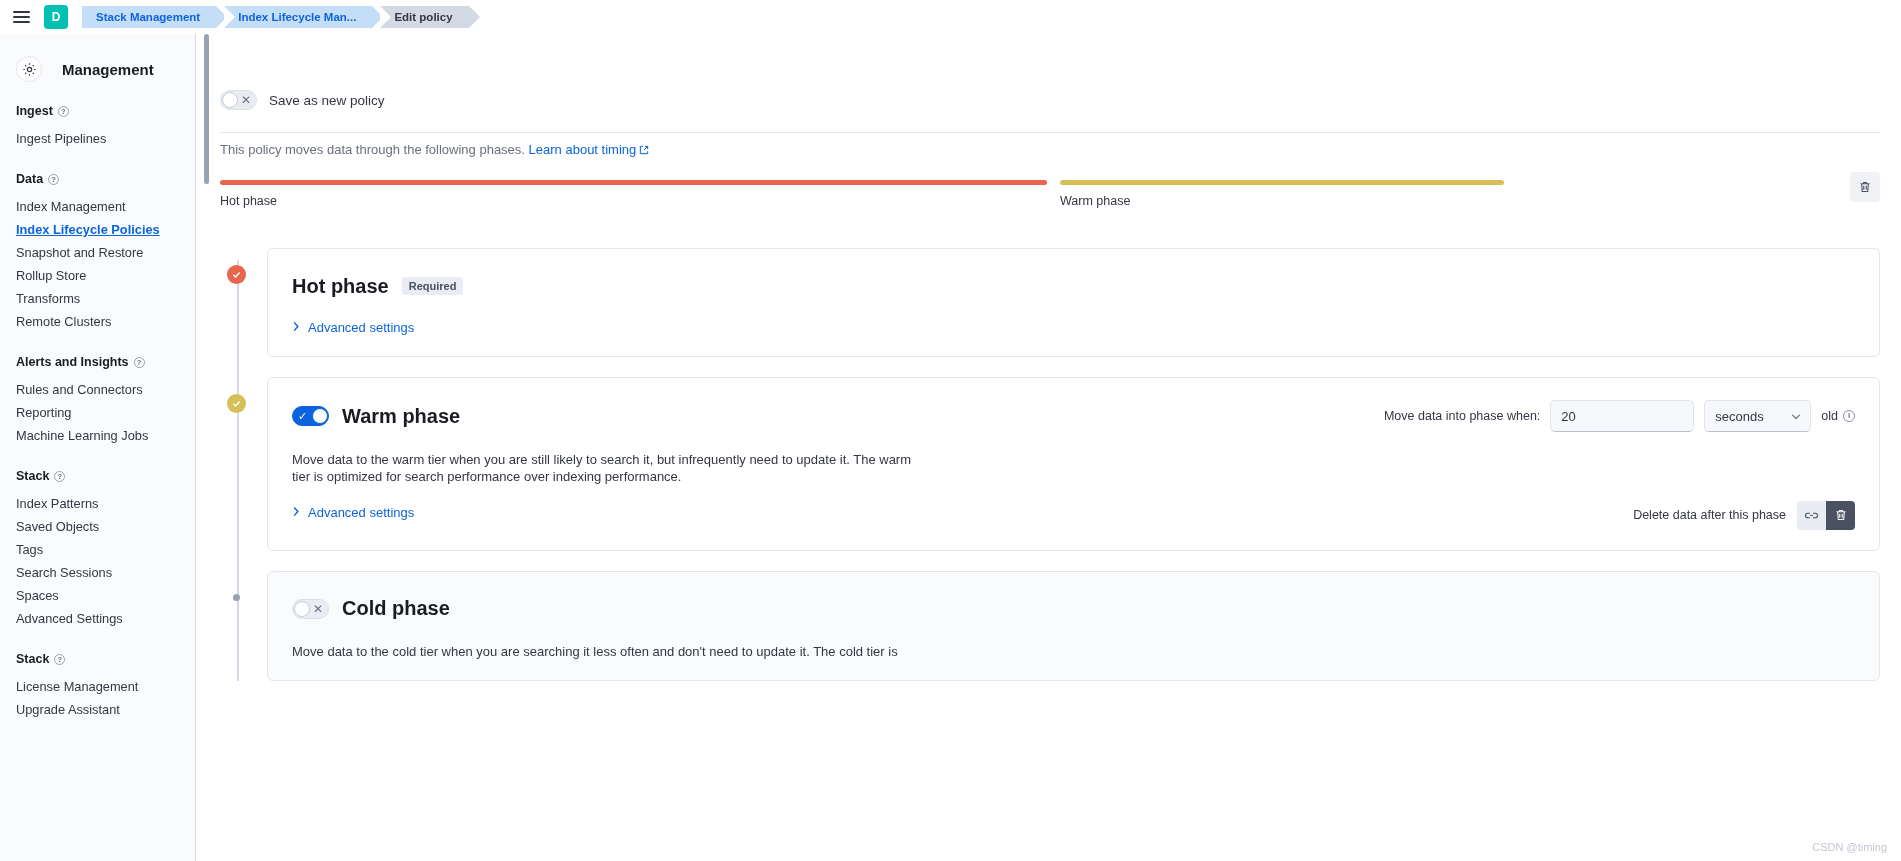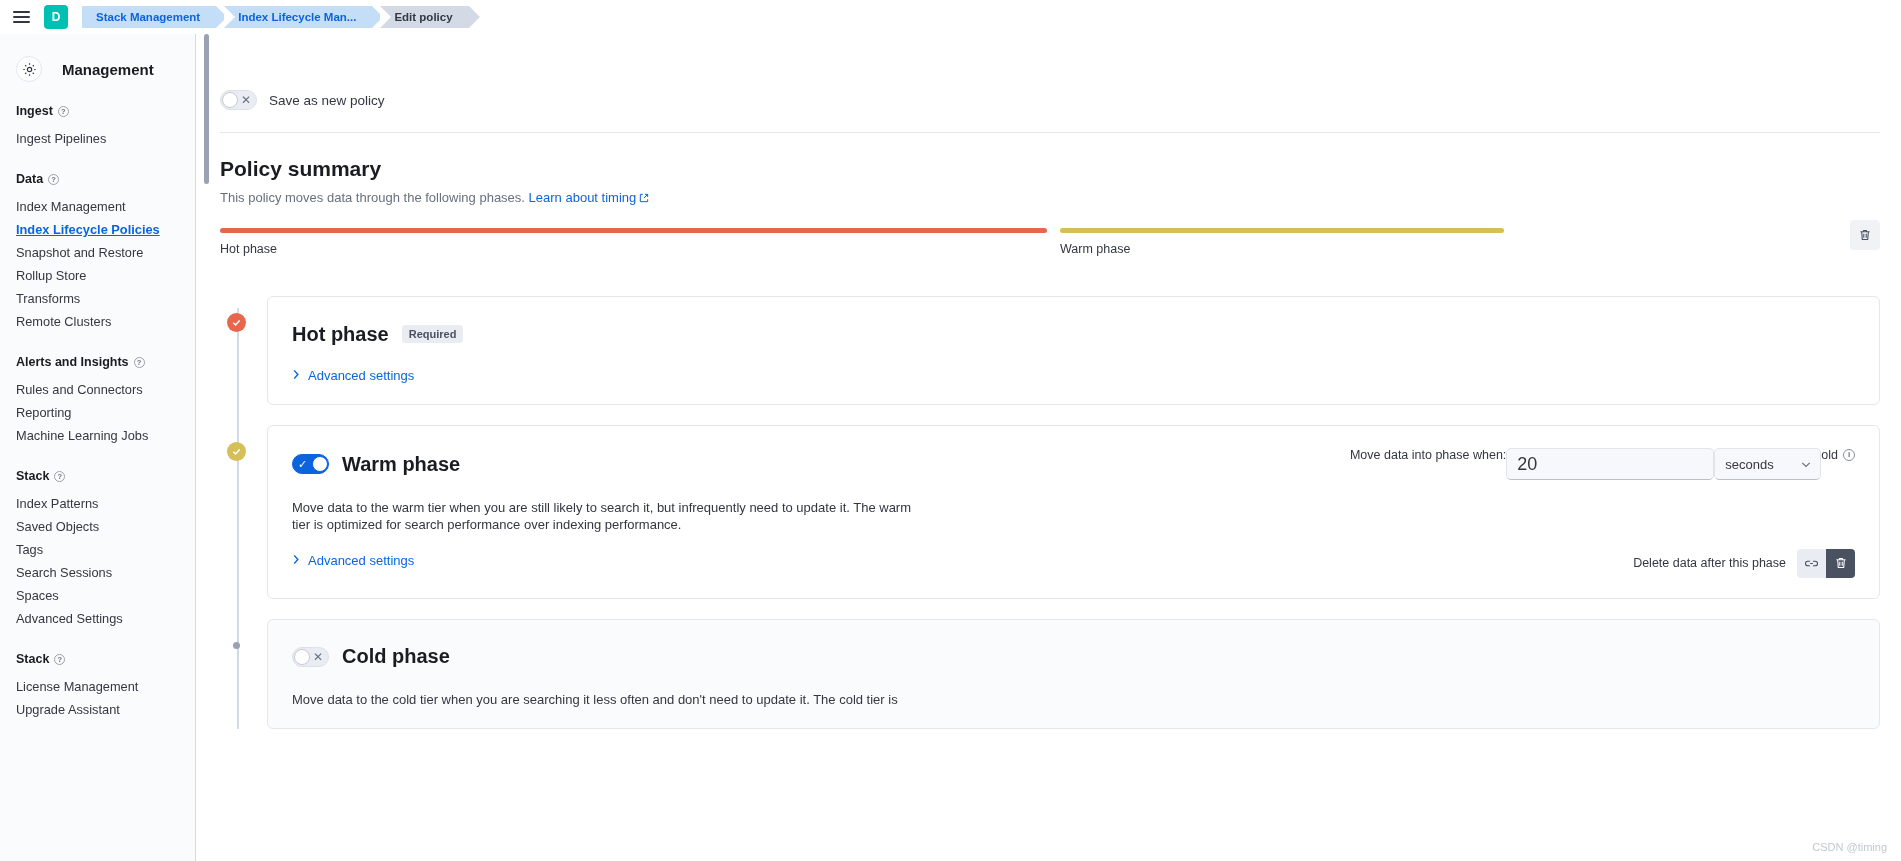--- a/index.html
+++ b/index.html
@@ -222,29 +222,29 @@
     line-height: 1.33; max-width: 640px;
   }
   .adv {
     margin-top: 19px; display: inline-flex; align-items: center;
     gap: 8px; color: #0B64DD; font-size: 13px; cursor: pointer;
   }
   .chev { font-size: 11px; }
 
   
   .timing {
-    margin-left: auto; display: flex; align-items: flex-start; 
+    margin-left: auto; display: flex; align-items: center; gap: 10px;
   }
   .timing-label { font-size: 12.5px; color: #343741; }
   .num-input {
-    width: 208px; height: 32px;
+    width: 144px; height: 32px;
     background: #F7F8FC;
     border: 1px solid #E0E4EB; border-bottom-color: #B9C0CC;
     border-radius: 5px;
-    font-size: 18px; color: #343741;
+    font-size: 13px; color: #343741;
     padding: 0 10px;
     font-family: "Liberation Sans", sans-serif;
   }
   .unit-select {
     position: relative;
     width: 107px; height: 32px;
     background: #F7F8FC;
     border: 1px solid #E0E4EB; border-bottom-color: #B9C0CC;
     border-radius: 5px;
     display: flex; align-items: center;
@@ -377,21 +377,20 @@
     <div class="save-row">
       <div class="toggle">
         <span class="knob"></span>
         <span class="mark">✕</span>
       </div>
       <div class="save-label">Save as new policy</div>
     </div>
 
     <div class="divider"></div>
 
-    <div class="summary-title">Policy summary</div>
     <div class="summary-sub">
       <span>This policy moves data through the following phases.</span>
       <a><span>Learn about timing</span><span class="ext-ico"><svg width="10" height="10" viewBox="0 0 12 12" fill="none" stroke="#0B64DD" stroke-width="1.2">
               <path d="M4.5 1.6H1.6v8.8h8.8V7.5"></path>
               <path d="M7.2 1.6h3.2v3.2M10.4 1.6L5.9 6.1"></path>
             </svg></span></a>
     </div>
 
     <div class="timeline">
       <div class="tl-bars">

